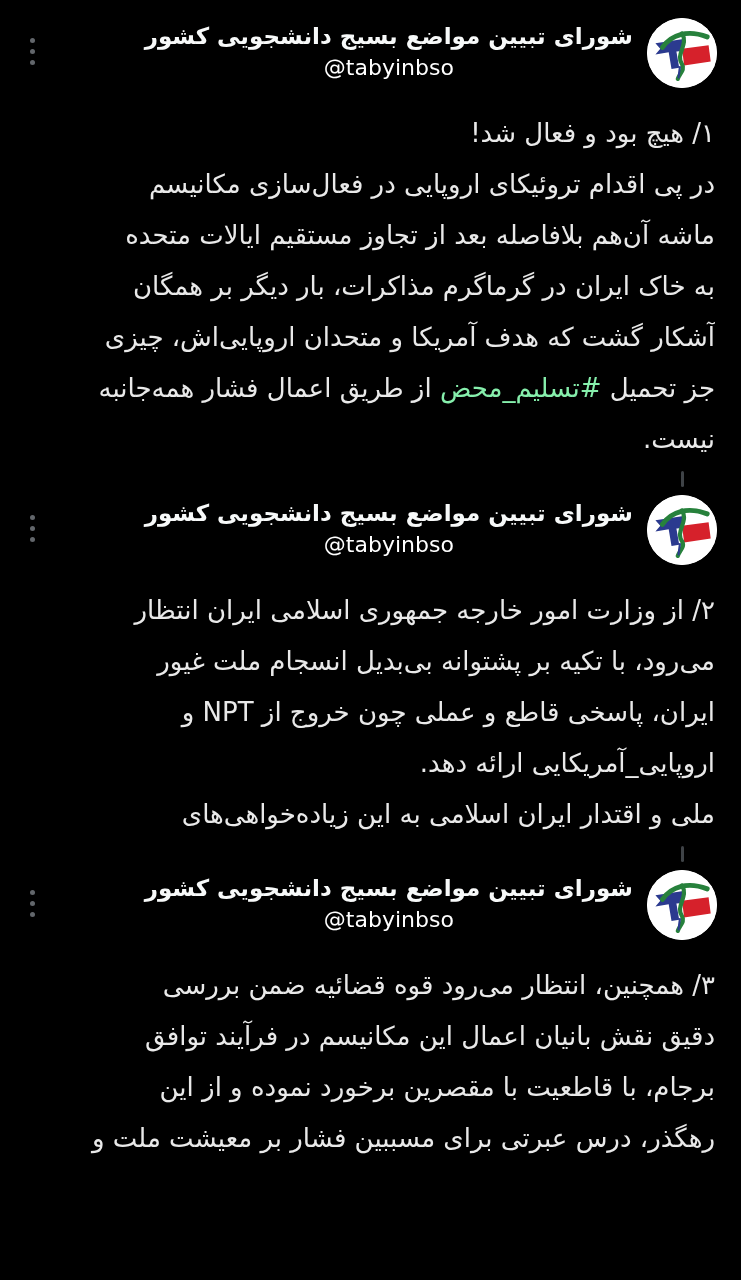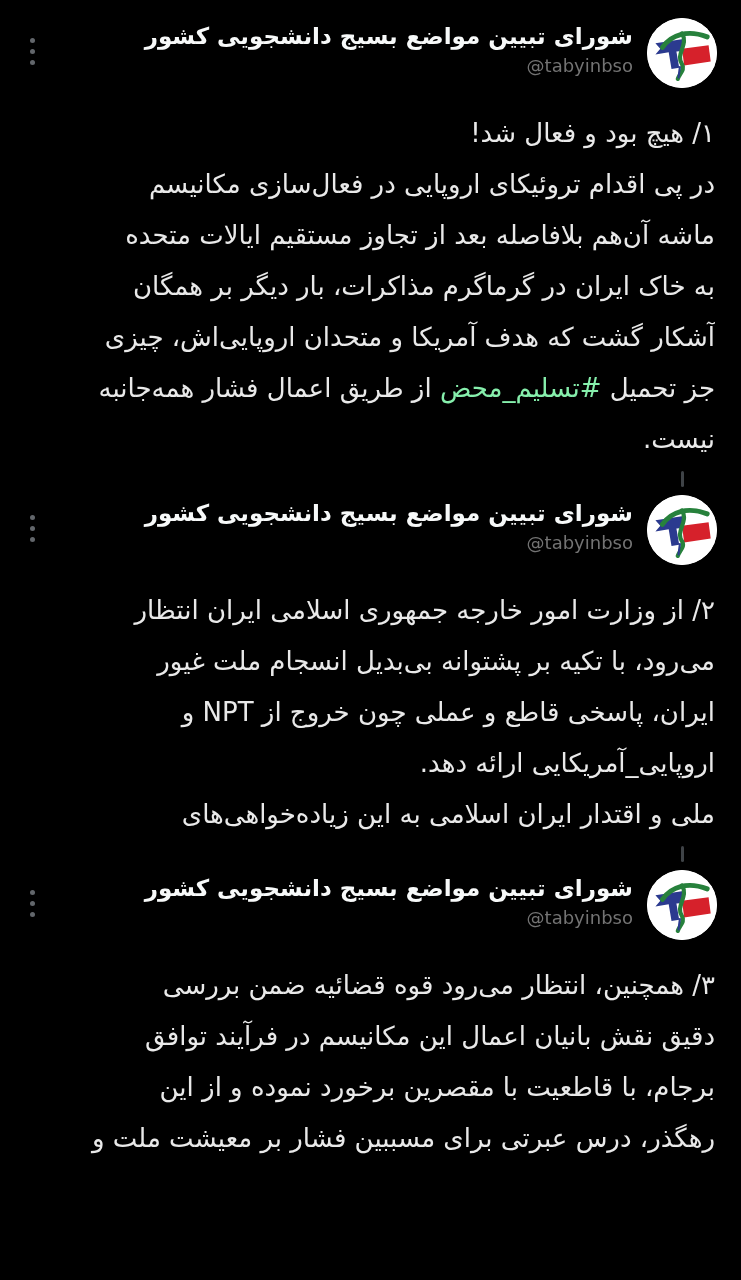--- a/index.html
+++ b/index.html
@@ -40,35 +40,35 @@
     height: 70px;
     border-radius: 50%;
     overflow: hidden;
     background: #ffffff;
   }
   .avatar svg { display: block; width: 70px; height: 70px; }
 
   .names {
     display: flex;
     flex-direction: column;
-    align-items: flex-start; 
+    align-items: center; 
     padding-top: 5px;
     gap: 7px;
     min-width: 0;
   }
   .display-name {
     color: #f7f9f9;
     font-weight: 700;
     font-size: 23px;
     line-height: 1.15;
     white-space: nowrap;
   }
   .handle {
-    color: #737373;
-    font-size: 18px;
+    color: #ffffff;
+    font-size: 22px;
     line-height: 1.1;
     direction: ltr;
   }
 
   .kebab {
     margin-inline-start: auto; 
     margin-top: 16px;
     display: flex;
     flex-direction: column;
     gap: 6px;

